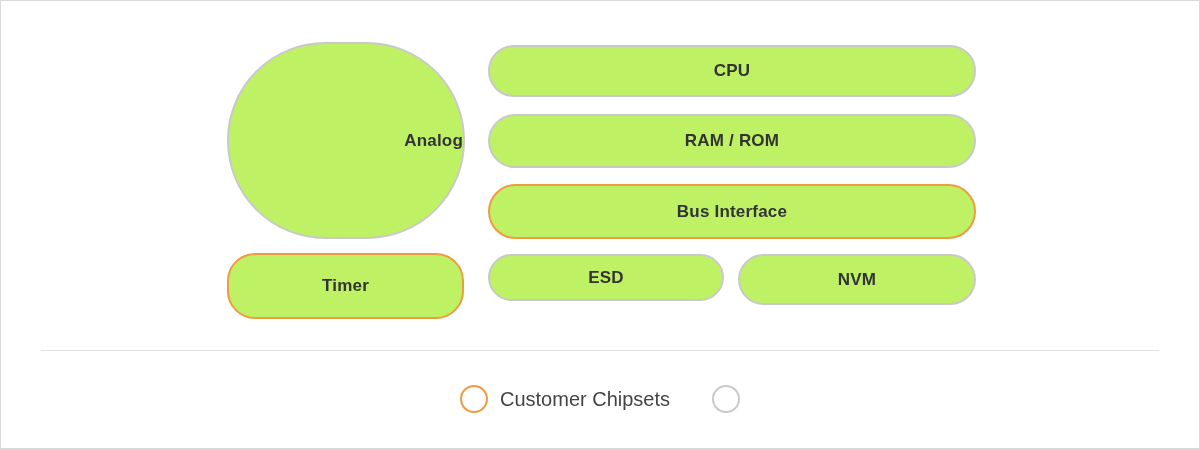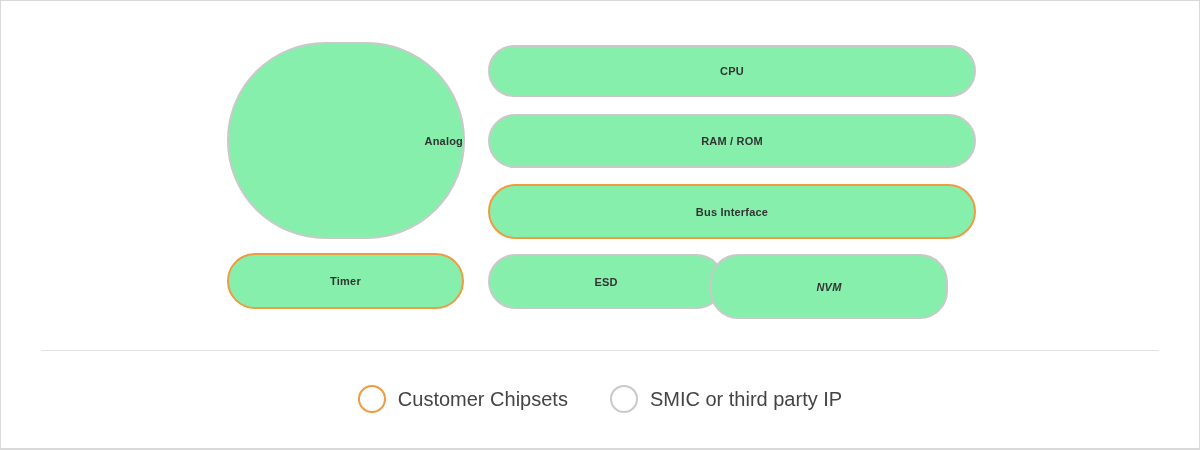--- a/index.html
+++ b/index.html
@@ -17,36 +17,36 @@
     border: 1px solid var(--frame-border, #d9d9d9);
     border-bottom-width: 2px;
     overflow: hidden;
   }
   .node {
     position: absolute;
     box-sizing: border-box;
     display: flex;
     align-items: center;
     justify-content: center;
-    background: #86efac;
-    font-size: 11px;
+    background: #bef264;
+    font-size: 17px;
     font-weight: bold;
     color: var(--text, #333333);
     letter-spacing: 0.2px;
   }
   .node.smic     { border: 2px solid var(--smic, #c9c9c9); }
   .node.customer { border: 2px solid var(--customer, #ee9b42); }
 
   .node-analog { left: 226px; top: 41px;  width: 238px; height: 197px; border-radius: 98px; justify-content: flex-end; }
   .node-cpu    { left: 487px; top: 44px;  width: 488px; height: 52px;  border-radius: 26px; }
   .node-ram    { left: 487px; top: 113px; width: 488px; height: 54px;  border-radius: 27px; }
   .node-bus    { left: 487px; top: 183px; width: 488px; height: 55px;  border-radius: 28px; }
-  .node-timer  { left: 226px; top: 252px; width: 237px; height: 56px;  border-radius: 28px; }
-  .node-esd    { left: 487px; top: 253px; width: 236px; height: 55px;  border-radius: 28px; }
-  .node-nvm    { left: 709px; top: 253px; width: 238px; height: 65px;  border-radius: 28px; font-style: italic; }
+  .node-timer  { left: 226px; top: 252px; width: 237px; height: 66px;  border-radius: 28px; }
+  .node-esd    { left: 487px; top: 253px; width: 236px; height: 47px;  border-radius: 28px; }
+  .node-nvm    { left: 737px; top: 253px; width: 238px; height: 51px;  border-radius: 28px; }
 
   .divider {
     position: absolute;
     left: 40px;
     right: 40px;
     top: 349px;
     height: 1px;
     background: var(--divider, #e2e2e2);
   }
   .legend {
@@ -113,17 +113,16 @@
 
   <div class="divider"></div>
 
   <div class="legend">
     <div class="legend-item">
       <span class="legend-swatch customer"></span>
       <span class="legend-label">Customer Chipsets</span>
     </div>
     <div class="legend-item">
       <span class="legend-swatch smic"></span>
-      <span class="legend-label">SMIC or third party IP</span>
     </div>
   </div>
 
 </div>
 
 </body></html>

